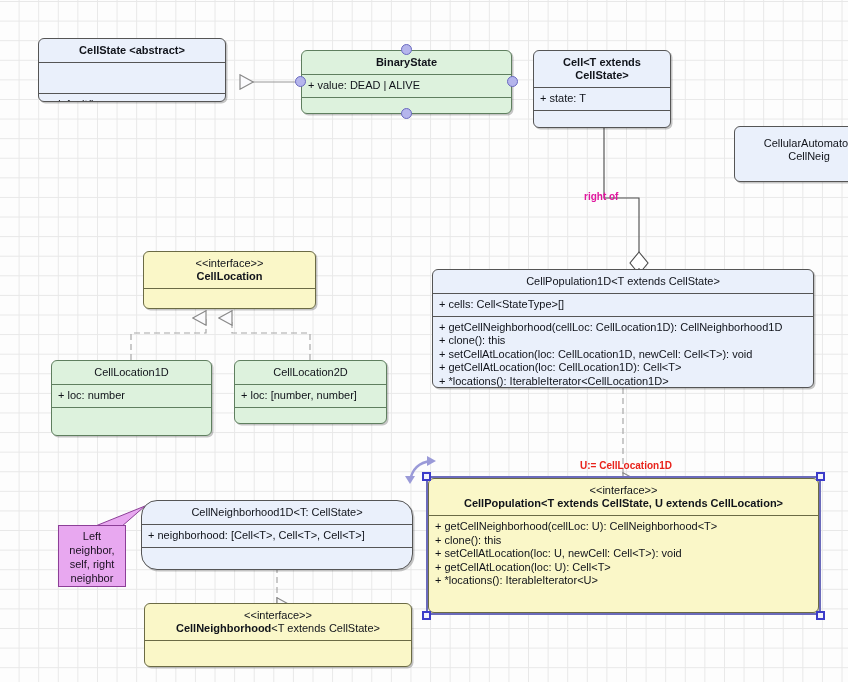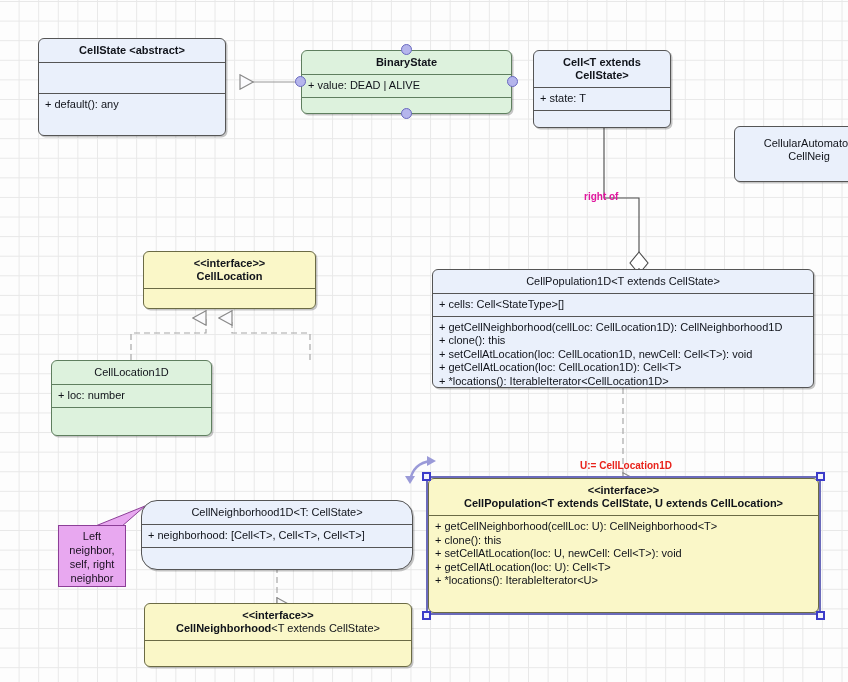--- a/index.html
+++ b/index.html
@@ -60,21 +60,21 @@
   }
   .node.green .sep  { border-top-color: #5f7f5f; }
   .node.yellow .sep { border-top-color: #6b6b45; }
 
   .node .compartment {
     padding: 4px 6px 4px 6px;
     line-height: 13.5px;
   }
   .node .compartment.empty { padding: 0; }
   .node .row { white-space: nowrap; }
-  .node .stereotype { font-weight: bold; }
+  .node .stereotype { font-weight: normal; }
   .node .titlename { font-weight: bold; }
   .node .titlegen  { font-weight: normal; }
 
   
   .sel-outline {
     position: absolute;
     box-sizing: border-box;
     border: 2px solid #6b6bbb;
     border-radius: 3px;
     pointer-events: none;
@@ -165,21 +165,21 @@
       <path d="M93,527 L145,506 L113,534 Z" fill="#e8a8f0" stroke="#8c3f97" stroke-width="1"></path>
     </g>
 
     <g>
       <path d="M410,481 Q413,463 431,461" fill="none" stroke="#9a9ad8" stroke-width="2.4"></path>
       <path d="M427,456 L436,461 L427,466 Z" fill="#9a9ad8"></path>
       <path d="M405,476 L415,476 L410,484 Z" fill="#9a9ad8"></path>
     </g>
   </svg>
 
-  <div class="node blue" style="left:38px; top:38px; width:188px; height:98px;">
+  <div class="node blue" style="left:38px; top:38px; width:188px; height:64px;">
     <div class="title">CellState &lt;abstract&gt;</div>
     <div class="sep"></div>
     <div class="compartment empty" style="height:30px;"></div>
     <div class="sep"></div>
     <div class="compartment">
       <div class="row">+ default(): any</div>
     </div>
   </div>
 
   <div class="node green" style="left:301px; top:50px; width:211px; height:64px;">
@@ -228,20 +228,29 @@
   <div class="node green" style="left:51px; top:360px; width:161px; height:76px;">
     <div class="title plain">CellLocation1D</div>
     <div class="sep"></div>
     <div class="compartment">
       <div class="row">+ loc: number</div>
     </div>
     <div class="sep"></div>
     <div class="compartment empty" style="height:18px;"></div>
   </div>
 
+  <div class="node green" style="left:234px; top:360px; width:153px; height:64px;">
+    <div class="title plain">CellLocation2D</div>
+    <div class="sep"></div>
+    <div class="compartment">
+      <div class="row">+ loc: [number, number]</div>
+    </div>
+    <div class="sep"></div>
+    <div class="compartment empty" style="height:18px;"></div>
+  </div>
 
   <div class="node blue" style="left:432px; top:269px; width:382px; height:119px;">
     <div class="title plain">CellPopulation1D&lt;T extends CellState&gt;</div>
     <div class="sep"></div>
     <div class="compartment">
       <div class="row">+ cells: Cell&lt;StateType&gt;[]</div>
     </div>
     <div class="sep"></div>
     <div class="compartment">
       <div class="row">+ getCellNeighborhood(cellLoc: CellLocation1D): CellNeighborhood1D</div>

